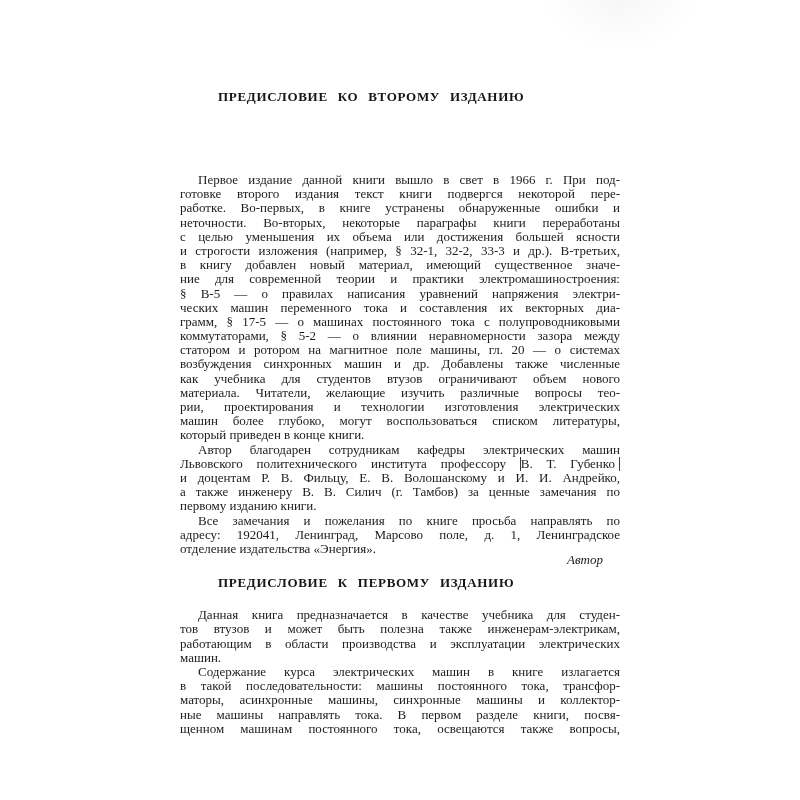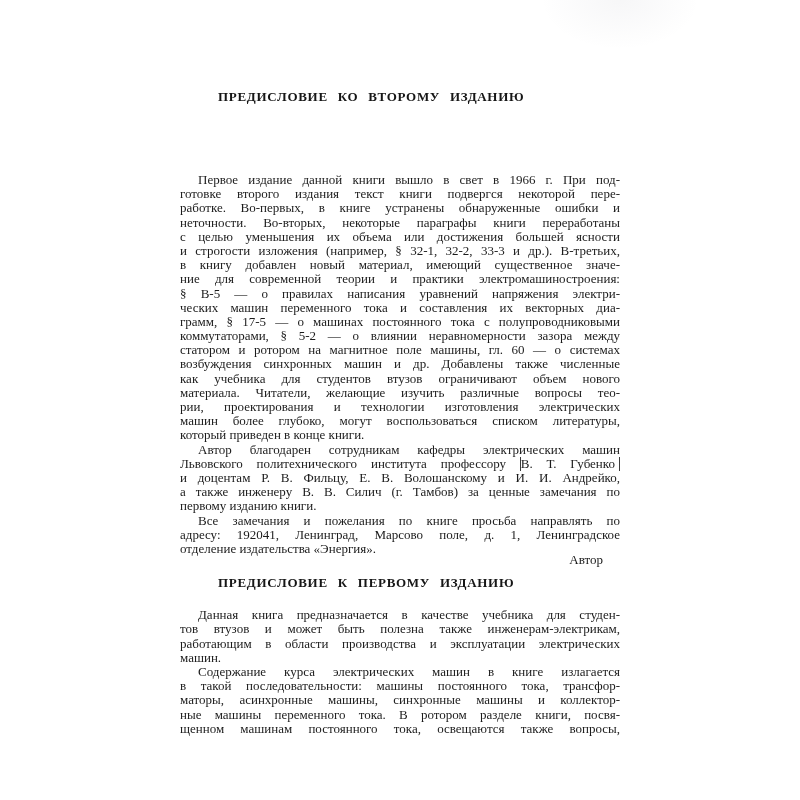--- a/index.html
+++ b/index.html
@@ -59,20 +59,21 @@
   }
   .line.first { text-indent: 18px; }
   .line.endline { text-align-last: left; }
   .boxed {
     border: 1px solid #3c3c3c;
     padding: 0 4px 1px 0;
   }
   .signature {
     margin-top: -3px;
     font-size: 13px;
+    font-style: italic;
     line-height: 14.2px;
     height: 14.2px;
     text-align: right;
     padding-right: 17px;
     color: #1b1b1b;
   }
 </style>
 </head>
 <body>
 
@@ -88,21 +89,21 @@
           <div class="line">работке. Во-первых, в книге устранены обнаруженные ошибки и</div>
           <div class="line">неточности. Во-вторых, некоторые параграфы книги переработаны</div>
           <div class="line">с целью уменьшения их объема или достижения большей ясности</div>
           <div class="line">и строгости изложения (например, § 32-1, 32-2, 33-3 и др.). В-третьих,</div>
           <div class="line">в книгу добавлен новый материал, имеющий существенное значе-</div>
           <div class="line">ние для современной теории и практики электромашиностроения:</div>
           <div class="line">§ В-5 — о правилах написания уравнений напряжения электри-</div>
           <div class="line">ческих машин переменного тока и составления их векторных диа-</div>
           <div class="line">грамм, § 17-5 — о машинах постоянного тока с полупроводниковыми</div>
           <div class="line">коммутаторами, § 5-2 — о влиянии неравномерности зазора между</div>
-          <div class="line">статором и ротором на магнитное поле машины, гл. 60 — о системах</div>
+          <div class="line">статором и ротором на магнитное поле машины, гл. 20 — о системах</div>
           <div class="line">возбуждения синхронных машин и др. Добавлены также численные</div>
           <div class="line">как учебника для студентов втузов ограничивают объем нового</div>
           <div class="line">материала. Читатели, желающие изучить различные вопросы тео-</div>
           <div class="line">рии, проектирования и технологии изготовления электрических</div>
           <div class="line">машин более глубоко, могут воспользоваться списком литературы,</div>
           <div class="line endline">который приведен в конце книги.</div>
         </div>
         <div class="para">
           <div class="line first">Автор благодарен сотрудникам кафедры электрических машин</div>
           <div class="line"><span>Львовского политехнического института профессору </span><span class="boxed">В. Т. Губенко</span></div>
@@ -125,19 +126,19 @@
         <div class="para">
           <div class="line first">Данная книга предназначается в качестве учебника для студен-</div>
           <div class="line">тов втузов и может быть полезна также инженерам-электрикам,</div>
           <div class="line">работающим в области производства и эксплуатации электрических</div>
           <div class="line endline">машин.</div>
         </div>
         <div class="para">
           <div class="line first">Содержание курса электрических машин в книге излагается</div>
           <div class="line">в такой последовательности: машины постоянного тока, трансфор-</div>
           <div class="line">маторы, асинхронные машины, синхронные машины и коллектор-</div>
-          <div class="line">ные машины переменного тока. В ротором разделе книги, посвя-</div>
+          <div class="line">ные машины направлять тока. В первом разделе книги, посвя-</div>
           <div class="line">щенном машинам постоянного тока, освещаются также вопросы,</div>
         </div>
       </section>
 
   </div>
 </div>
 
 </body></html>

